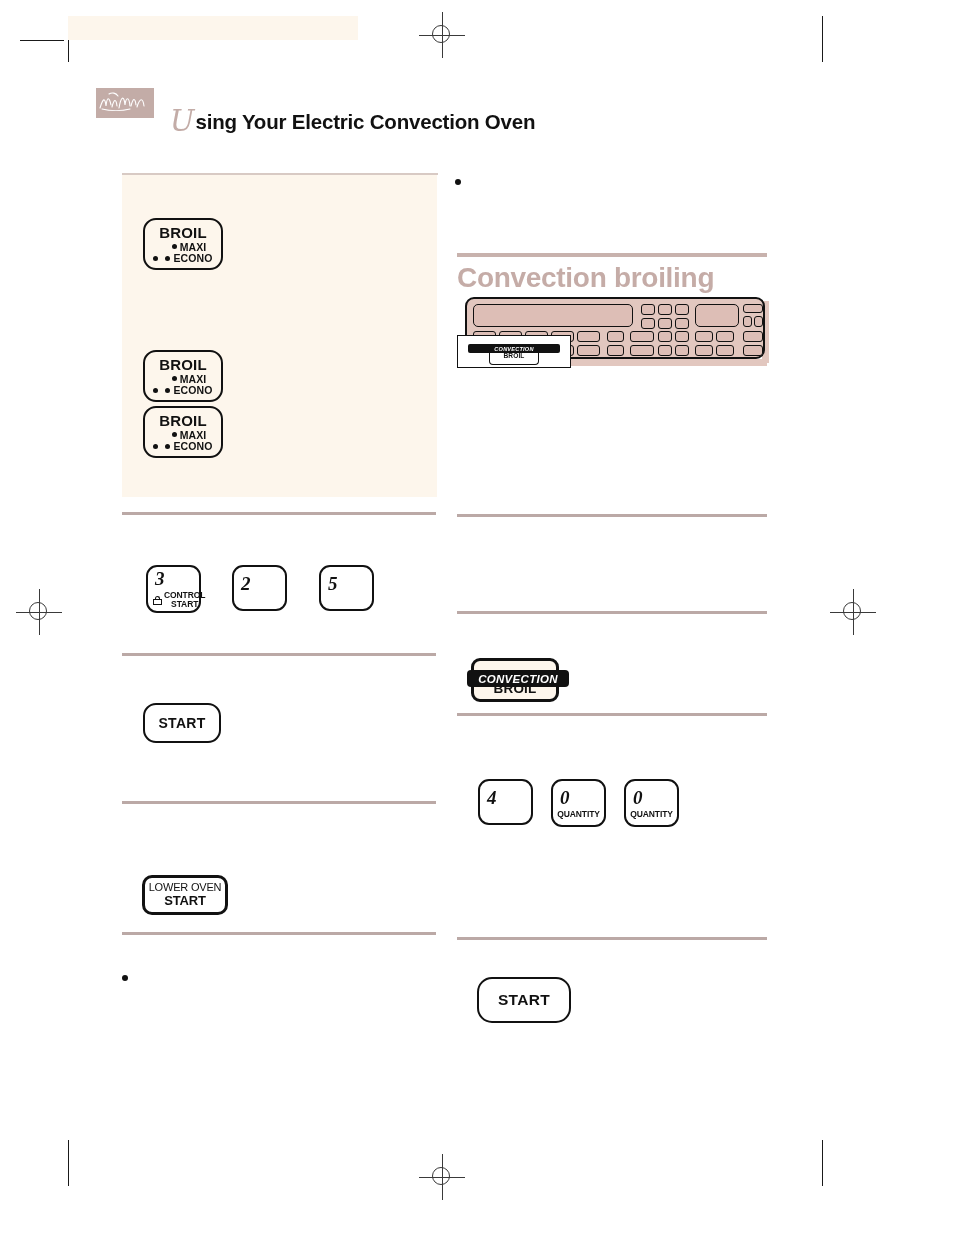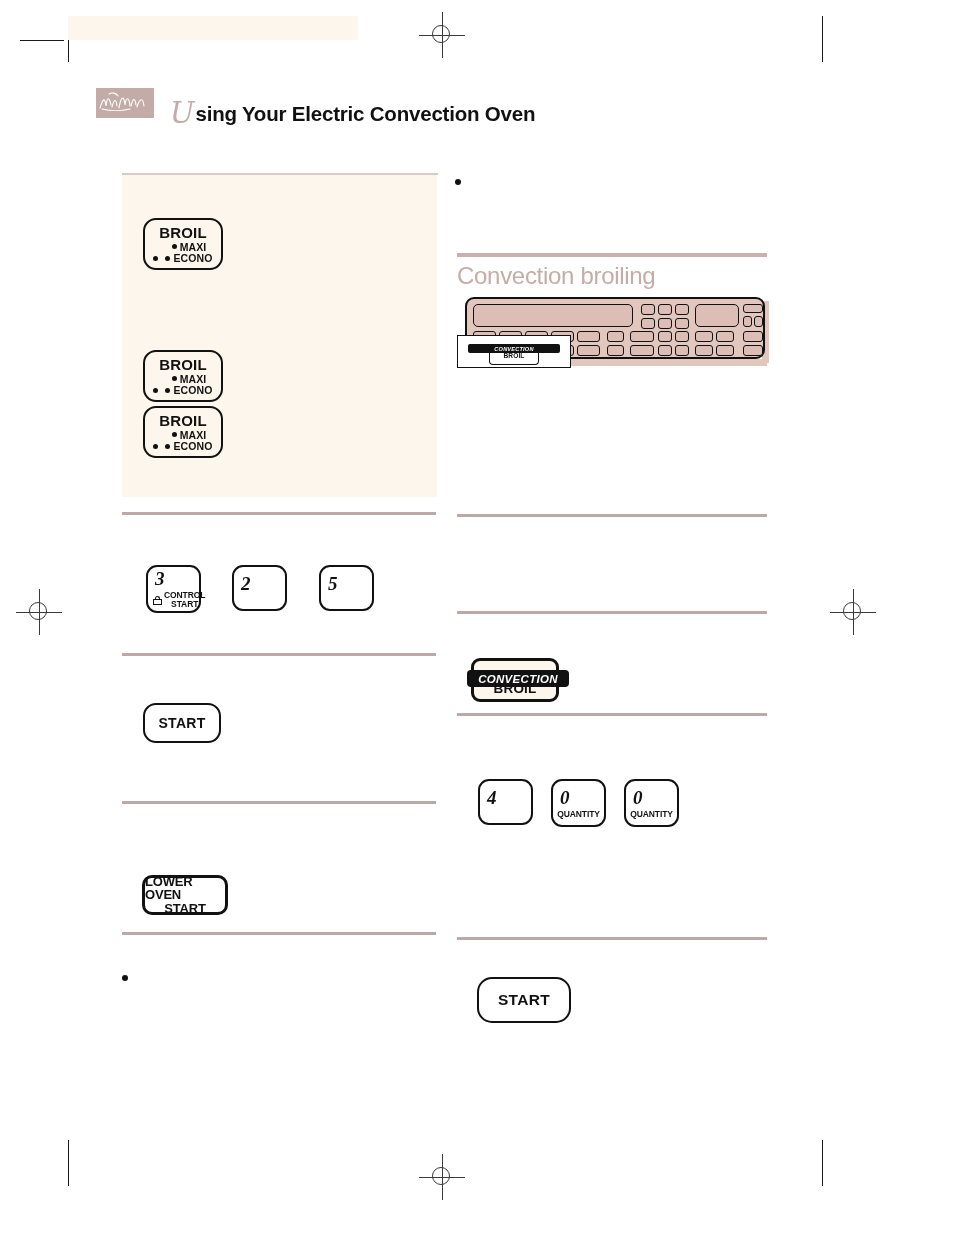--- a/index.html
+++ b/index.html
@@ -15,21 +15,21 @@
   .regmark{position:absolute;width:34px;height:34px;}
   .regmark .ring{position:absolute;left:7px;top:7px;width:18px;height:18px;
     border:1px solid #3a3a3a;border-radius:50%;box-sizing:border-box;}
   .regmark .vb{position:absolute;left:17px;top:-6px;width:1px;height:46px;background:#3a3a3a;}
   .regmark .hb{position:absolute;top:17px;left:-6px;height:1px;width:46px;background:#3a3a3a;}
 
   
   #topbar{left:68px;top:16px;width:290px;height:24px;background:#fdf6ec;}
   #logo-mark{left:96px;top:88px;width:58px;height:30px;background:#c3aca7;}
   #logo-mark svg{display:block;}
-  #page-title{left:170px;top:96px;font-size:20.5px;font-weight:bold;color:#111;
+  #page-title{left:170px;top:104px;font-size:20.5px;font-weight:bold;color:#111;
     letter-spacing:-0.2px;white-space:nowrap;}
   #page-title .script{font-family:"DejaVu Serif",serif;font-style:italic;
     font-weight:normal;font-size:29px;color:#c3aca7;vertical-align:-2px;
     letter-spacing:0;margin-right:1px;}
 
   
   .beige-panel{background:#fdf6ec;}
   .rule{position:absolute;height:3px;background:#bba9a6;}
 
   
@@ -66,21 +66,21 @@
   .numkey .alignleft{align-self:flex-start;margin-left:7px;}
 
   
   .startkey{width:78px;height:40px;border-radius:13px;}
   .startkey span{font-size:14px;font-weight:bold;color:#111;letter-spacing:.3px;}
   .startkey.big{width:94px;height:46px;border-radius:15px;}
   .startkey.big span{font-size:15.5px;}
 
   
   .cancelkey{width:86px;height:40px;border-radius:10px;border-width:3.5px;}
-  .cancelkey .l1{font-size:13px;font-weight:bold;color:#111;line-height:1.05;letter-spacing:-.2px;}
+  .cancelkey .l1{font-size:11px;font-weight:normal;color:#111;line-height:1.05;letter-spacing:-.2px;}
   .cancelkey .l2{font-size:13px;font-weight:bold;color:#111;line-height:1.05;letter-spacing:-.2px;}
 
   
   .convkey{position:absolute;width:88px;height:44px;box-sizing:border-box;
     border:3px solid #111;border-radius:9px;background:#fdf6ec;
     display:flex;flex-direction:column;align-items:center;justify-content:flex-end;padding-bottom:3px;}
   .convkey .bar{position:absolute;left:-7px;top:9px;width:102px;height:17px;
     background:#111;border-radius:4px;display:flex;align-items:center;justify-content:center;}
   .convkey .bar span{color:#fff;font-size:11.5px;font-weight:bold;font-style:italic;
     letter-spacing:.3px;}
@@ -100,21 +100,21 @@
     box-sizing:border-box;border:1.6px solid #111;background:#ffffff;}
   .callout .cbar{position:absolute;left:10px;top:8px;width:92px;height:9px;
     background:#111;border-radius:2px;display:flex;align-items:center;justify-content:center;}
   .callout .cbar span{color:#fff;font-size:5.6px;font-weight:bold;font-style:italic;letter-spacing:.2px;}
   .callout .cbtn{position:absolute;left:31px;top:17px;width:50px;height:12px;
     box-sizing:border-box;border:1.2px solid #111;border-top:none;border-radius:0 0 4px 4px;
     background:#fff;display:flex;align-items:flex-start;justify-content:center;}
   .callout .cbtn span{font-size:6.6px;font-weight:bold;color:#111;letter-spacing:.1px;line-height:1;}
 
   
-  #sec-heading{left:457px;top:262px;font-size:24px;font-weight:normal;color:#c5aca7;
+  #sec-heading{left:457px;top:262px;font-size:28px;font-weight:bold;color:#c5aca7;
     letter-spacing:-.3px;white-space:nowrap;}
 
   
   .bullet{position:absolute;width:6px;height:6px;border-radius:50%;background:#111;}
 </style>
 </head>
 <body>
 
 <div class="crop-v abs" style="left:68px;top:16px;height:46px;"></div>
 <div class="crop-h abs" style="left:20px;top:40px;width:44px;"></div>

